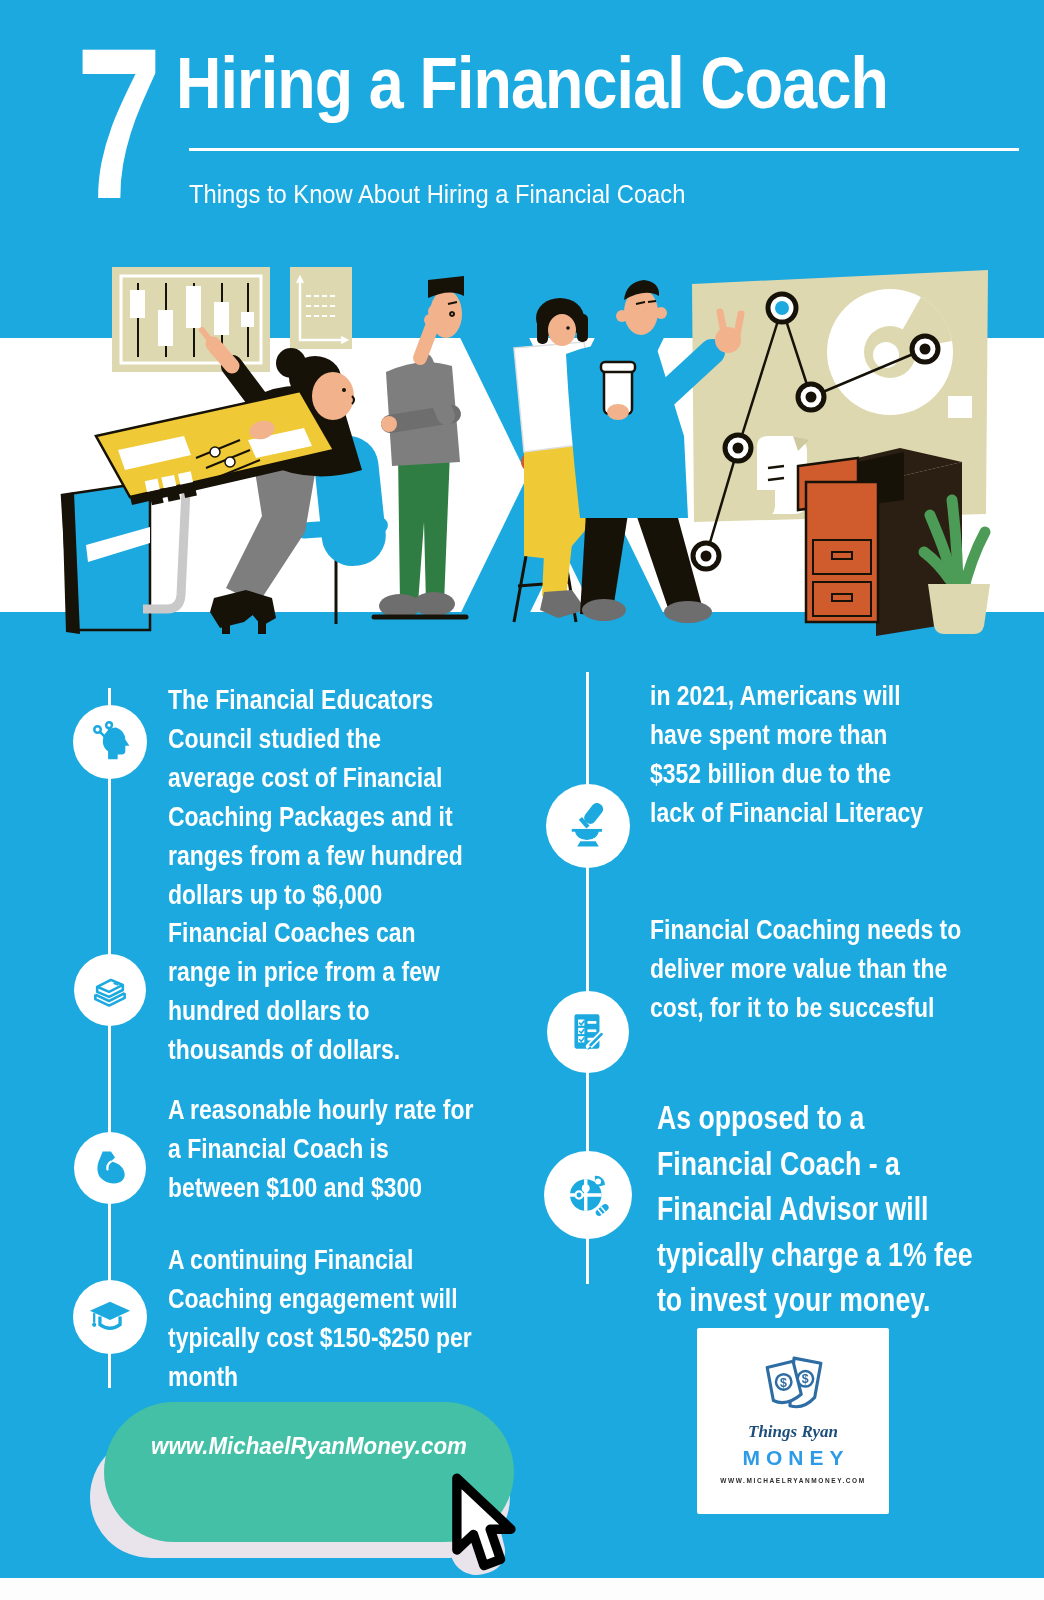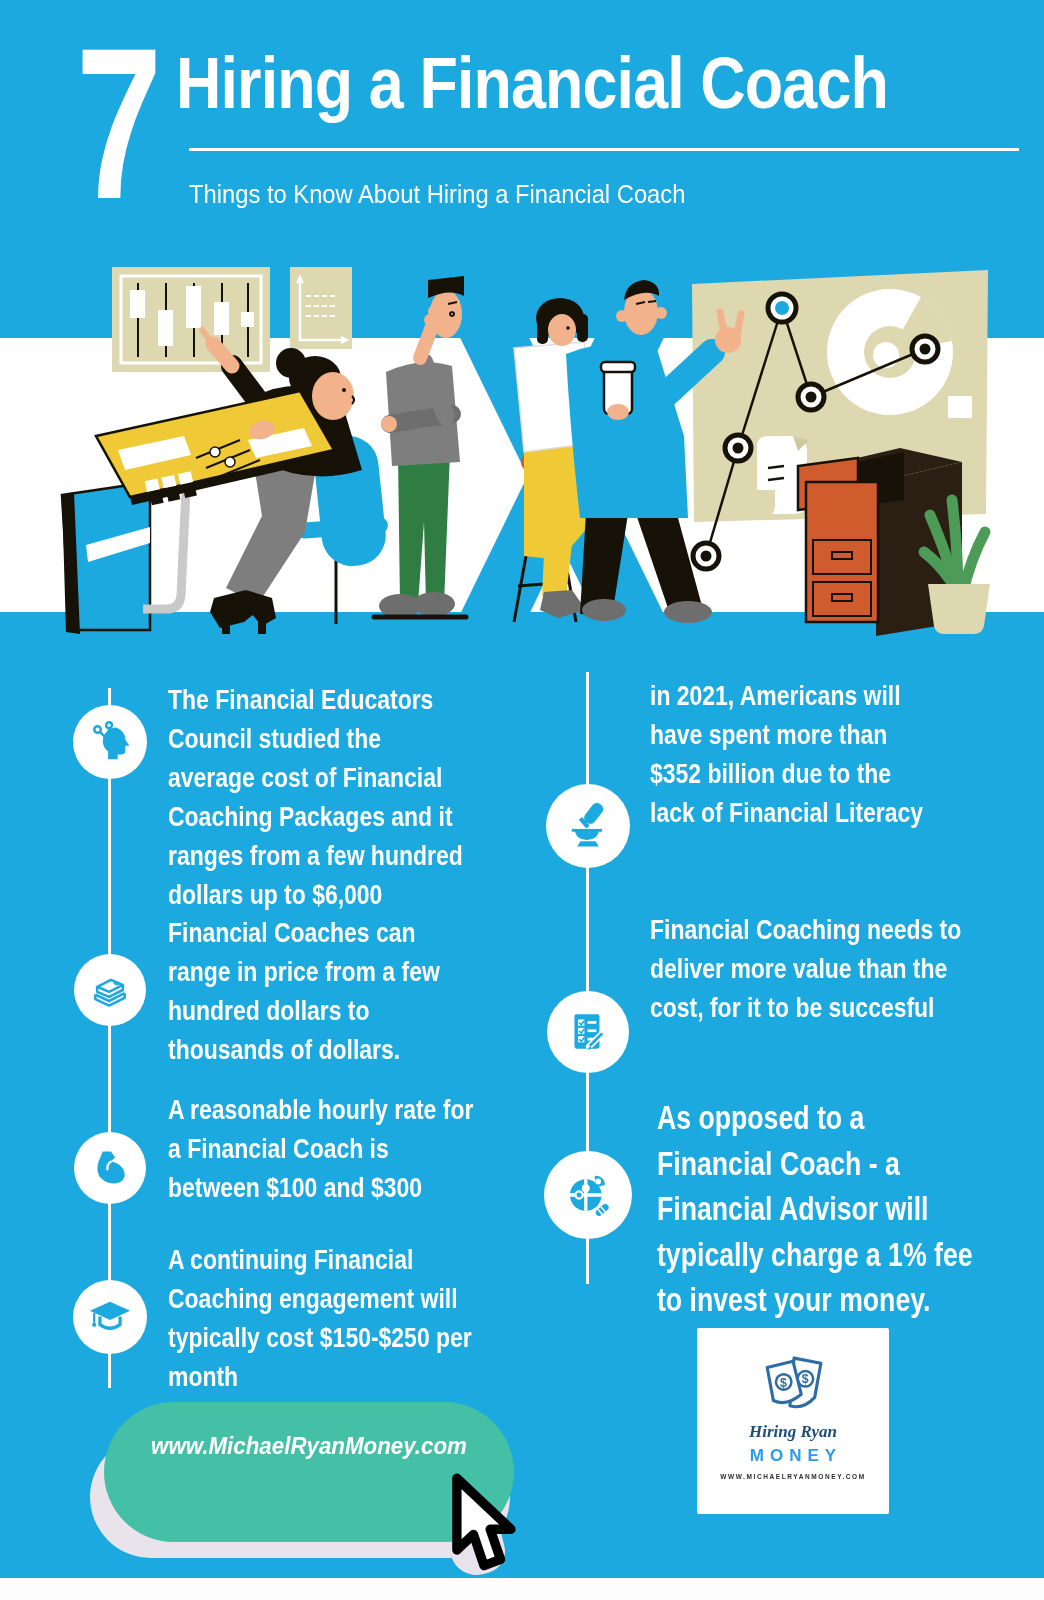--- a/index.html
+++ b/index.html
@@ -35,21 +35,21 @@
              border-radius:6px 6px 22px 26px;transform:rotate(-14deg);}
   .pill{left:104px;top:1402px;width:410px;height:140px;border-radius:70px;background:var(--teal,#44C0A6);}
   .pill-text{left:104px;top:1432px;width:410px;text-align:center;color:#fff;font-weight:700;
              font-style:italic;font-size:24px;transform:scaleX(.93);}
   .cursor{left:444px;top:1472px;}
 
   .logo-card{left:697px;top:1328px;width:192px;height:186px;background:#fff;border-radius:2px;
              display:flex;flex-direction:column;align-items:center;padding-top:26px;box-sizing:border-box;}
   .logo-name{font-family:"Liberation Serif",serif;font-style:italic;font-weight:700;font-size:17px;
              color:var(--navy,#1D4E7A);margin-top:6px;}
-  .logo-brand{font-size:17px;font-weight:700;letter-spacing:6px;color:var(--brand,#2E9BE6);margin-top:4px;
+  .logo-brand{font-size:21px;font-weight:700;letter-spacing:6px;color:var(--brand,#2E9BE6);margin-top:4px;
               padding-left:6px;}
   .logo-url{font-size:6.5px;font-weight:700;letter-spacing:1.6px;color:#2b2b2b;margin-top:7px;}
 
   .bottom-strip{left:0;top:1578px;width:1044px;height:22px;background:#FDFDFE;}
 </style>
 </head>
 <body>
 
 <div class="page">
 
@@ -387,19 +387,19 @@
 
   <div class="abs logo-card">
     <svg width="74" height="62" viewBox="0 0 70 60">
       <path d="M36,4 L62,9 L56,42 Q45,54 32,50 Z" fill="#fff" stroke="#2E6DA4" stroke-width="3" stroke-linejoin="round"></path>
       <circle cx="47" cy="24" r="7.5" fill="none" stroke="#2E6DA4" stroke-width="2.4"></circle>
       <text x="43.5" y="28.5" font-size="12" font-weight="bold" fill="#2E6DA4" font-family="Liberation Sans, sans-serif">$</text>
       <path d="M10,13 L35,7 L43,39 Q29,51 16,45 Z" fill="#fff" stroke="#2E6DA4" stroke-width="3" stroke-linejoin="round"></path>
       <circle cx="26" cy="27" r="7.5" fill="none" stroke="#2E6DA4" stroke-width="2.4"></circle>
       <text x="22.5" y="31.5" font-size="12" font-weight="bold" fill="#2E6DA4" font-family="Liberation Sans, sans-serif">$</text>
     </svg>
-    <div class="logo-name">Hiring Ryan</div>
+    <div class="logo-name">Things Ryan</div>
     <div class="logo-brand">MONEY</div>
     <div class="logo-url">WWW.MICHAELRYANMONEY.COM</div>
   </div>
 
   <div class="abs bottom-strip"></div>
 </div>
 
 </body></html>

